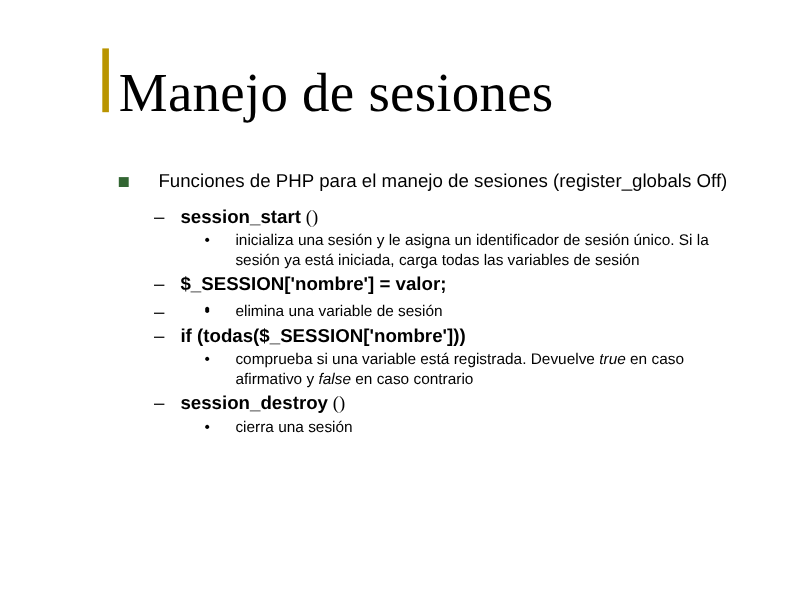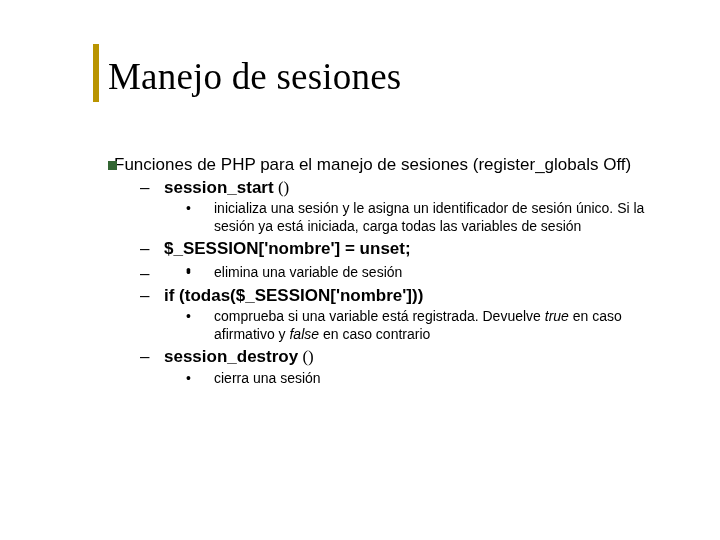--- a/index.html
+++ b/index.html
@@ -23,36 +23,36 @@
     top: 44px;
     width: 6px;
     height: 58px;
     background: #b99400;
   }
   .title {
     position: absolute;
     left: 108px;
     top: 55px;
     font-family: "Times New Roman", Times, serif;
-    font-size: 37px;
+    font-size: 50px;
     font-weight: 400;
     letter-spacing: 0.2px;
   }
   .body {
     position: absolute;
     left: 108px;
     top: 155px;
     width: 560px;
     font-size: 17px;
     line-height: 1.22;
   }
   .lvl1 {
     position: relative;
-    margin: 0 0 2px 0;
-    padding-left: 6px;
+    margin: 0 0 12px 0;
+    padding-left: 36px;
   }
   .lvl1 .sq {
     position: absolute;
     left: 0;
     top: 6px;
     width: 9px;
     height: 9px;
     background: #336633;
   }
   .lvl2 {
@@ -107,21 +107,21 @@
       <span class="dash">–</span>
       <span>session_start</span><span class="rm"> ()</span>
     </div>
     <div class="lvl3">
       <span class="dot">•</span>
       <span>inicializa una sesión y le asigna un identificador de sesión único. Si la sesión ya está iniciada, carga todas las variables de sesión</span>
     </div>
 
     <div class="lvl2">
       <span class="dash">–</span>
-      <span>$_SESSION['nombre'] = unset;</span><span class="rm"></span>
+      <span>$_SESSION['nombre'] = valor;</span><span class="rm"></span>
     </div>
     <div class="lvl3">
       <span class="dot">•</span>
     </div>
 
     <div class="lvl2">
       <span class="dash">–</span>
       <span class="rm"></span>
     </div>
     <div class="lvl3">

